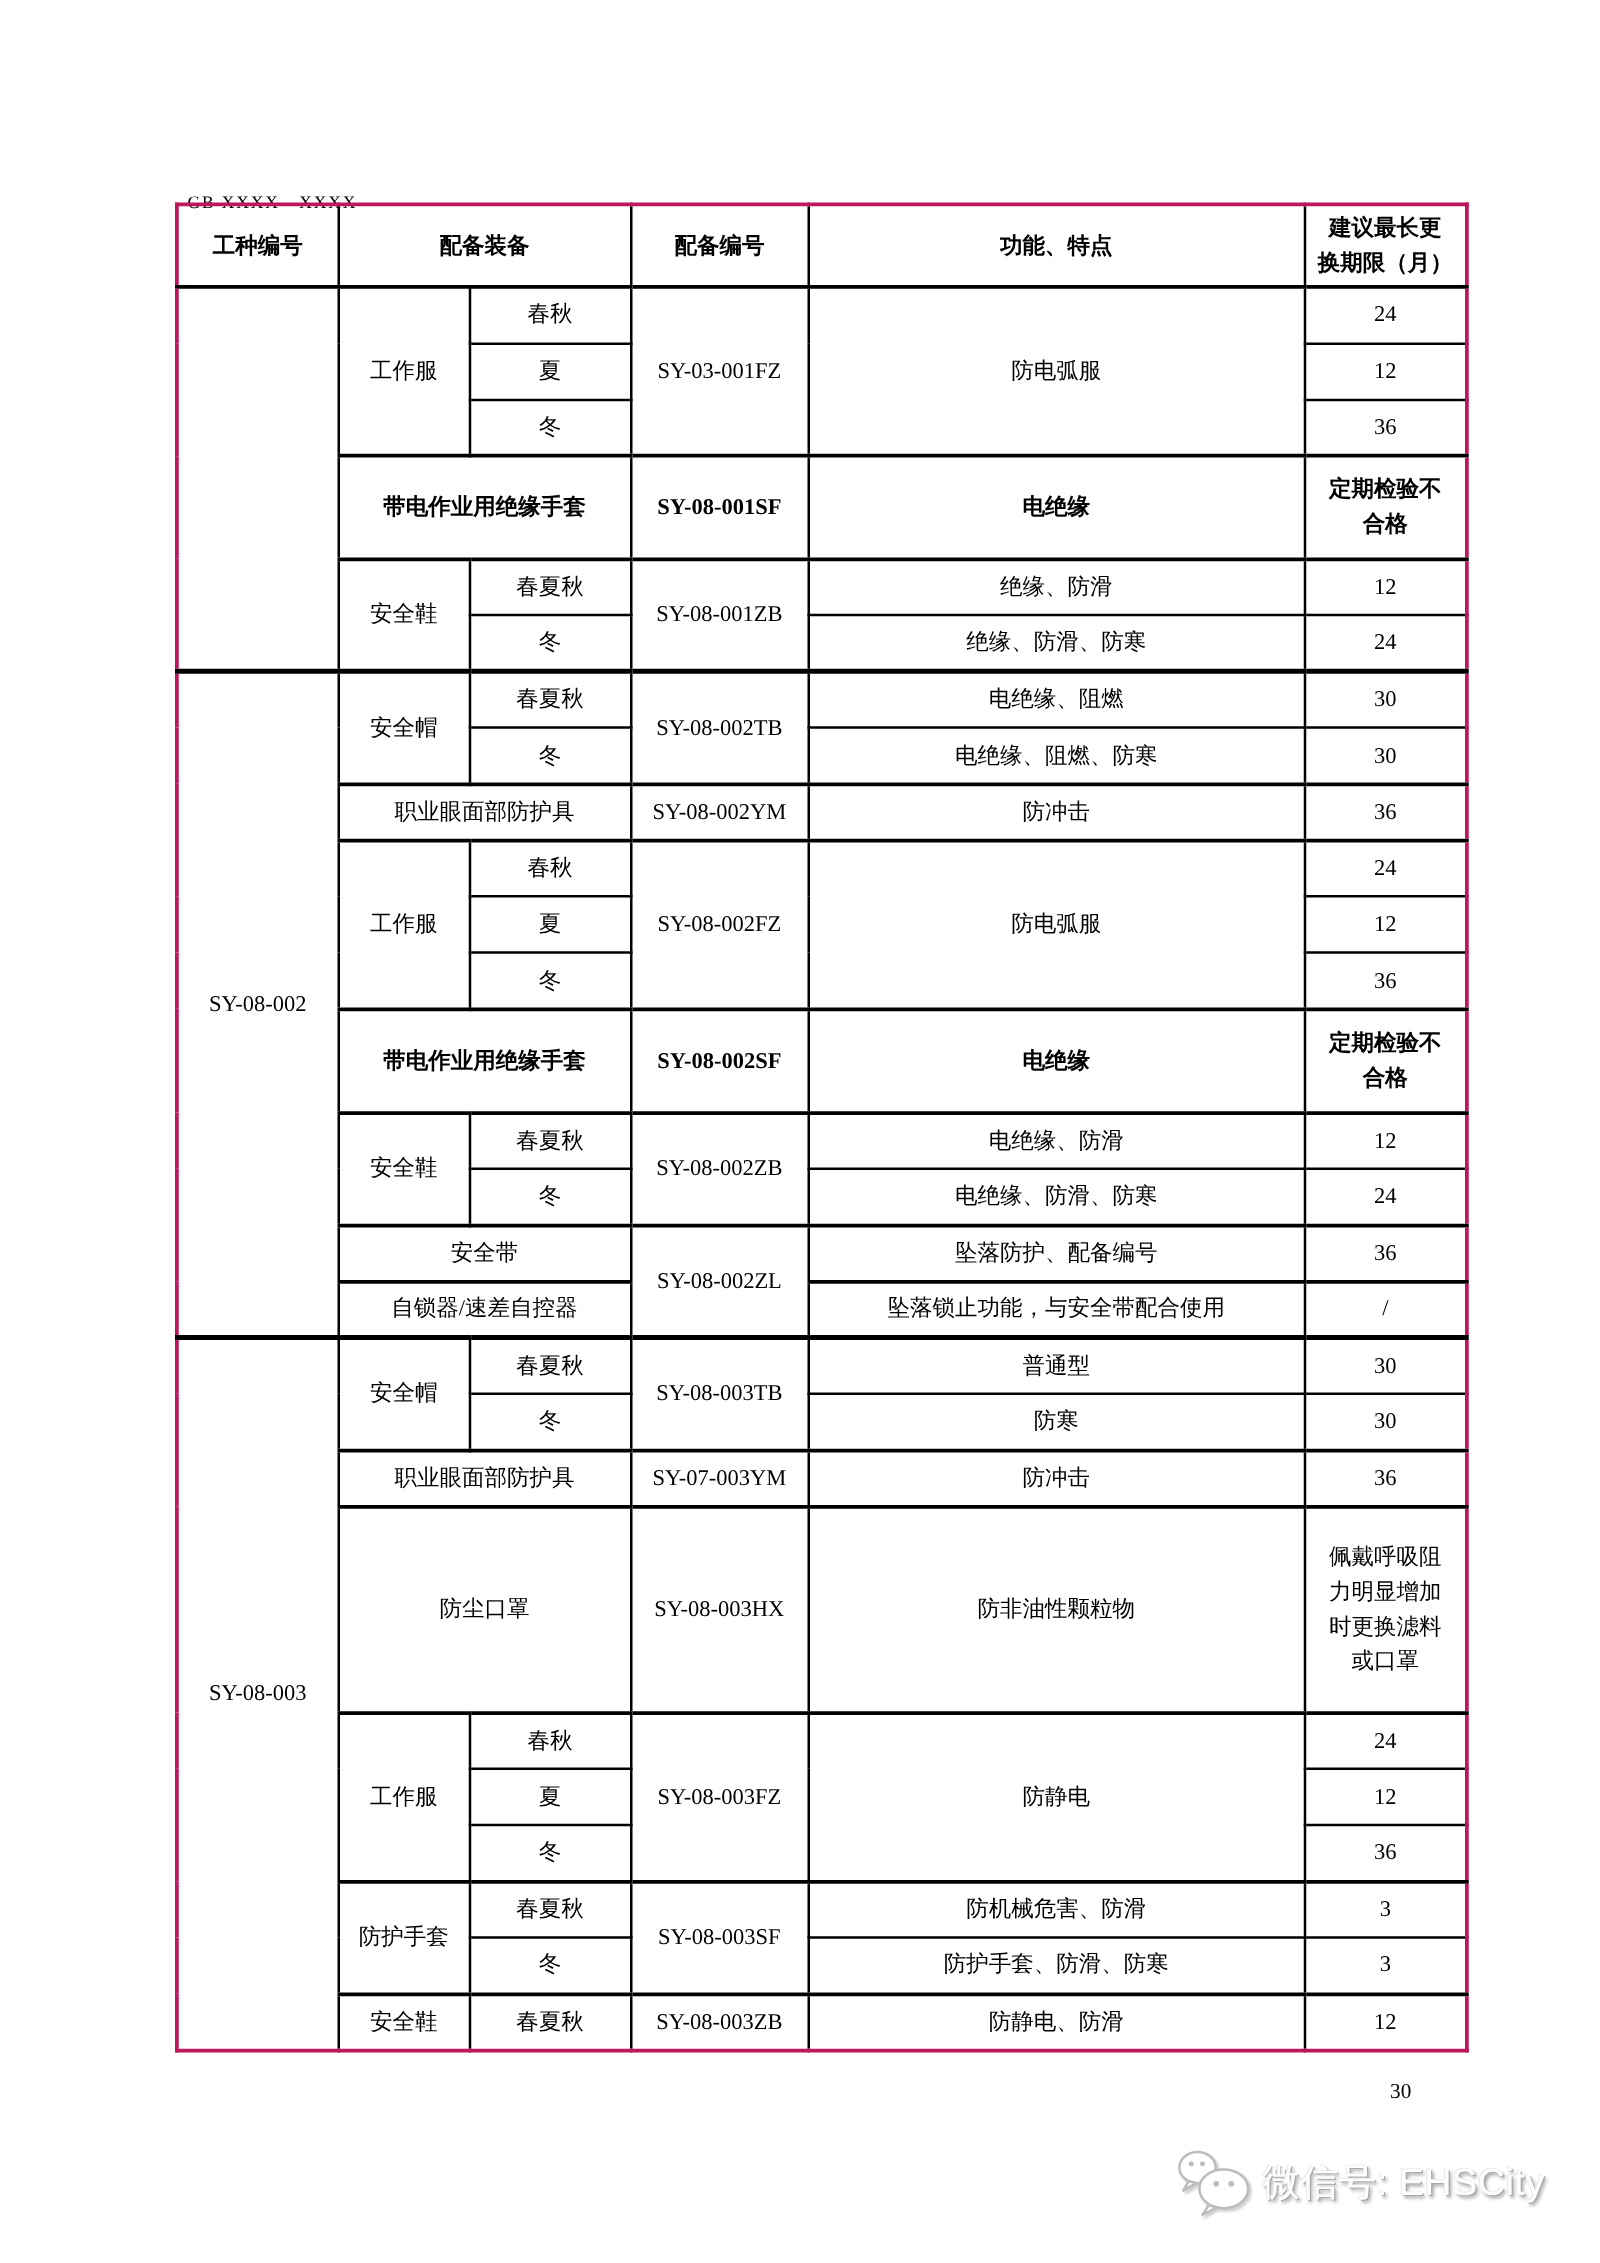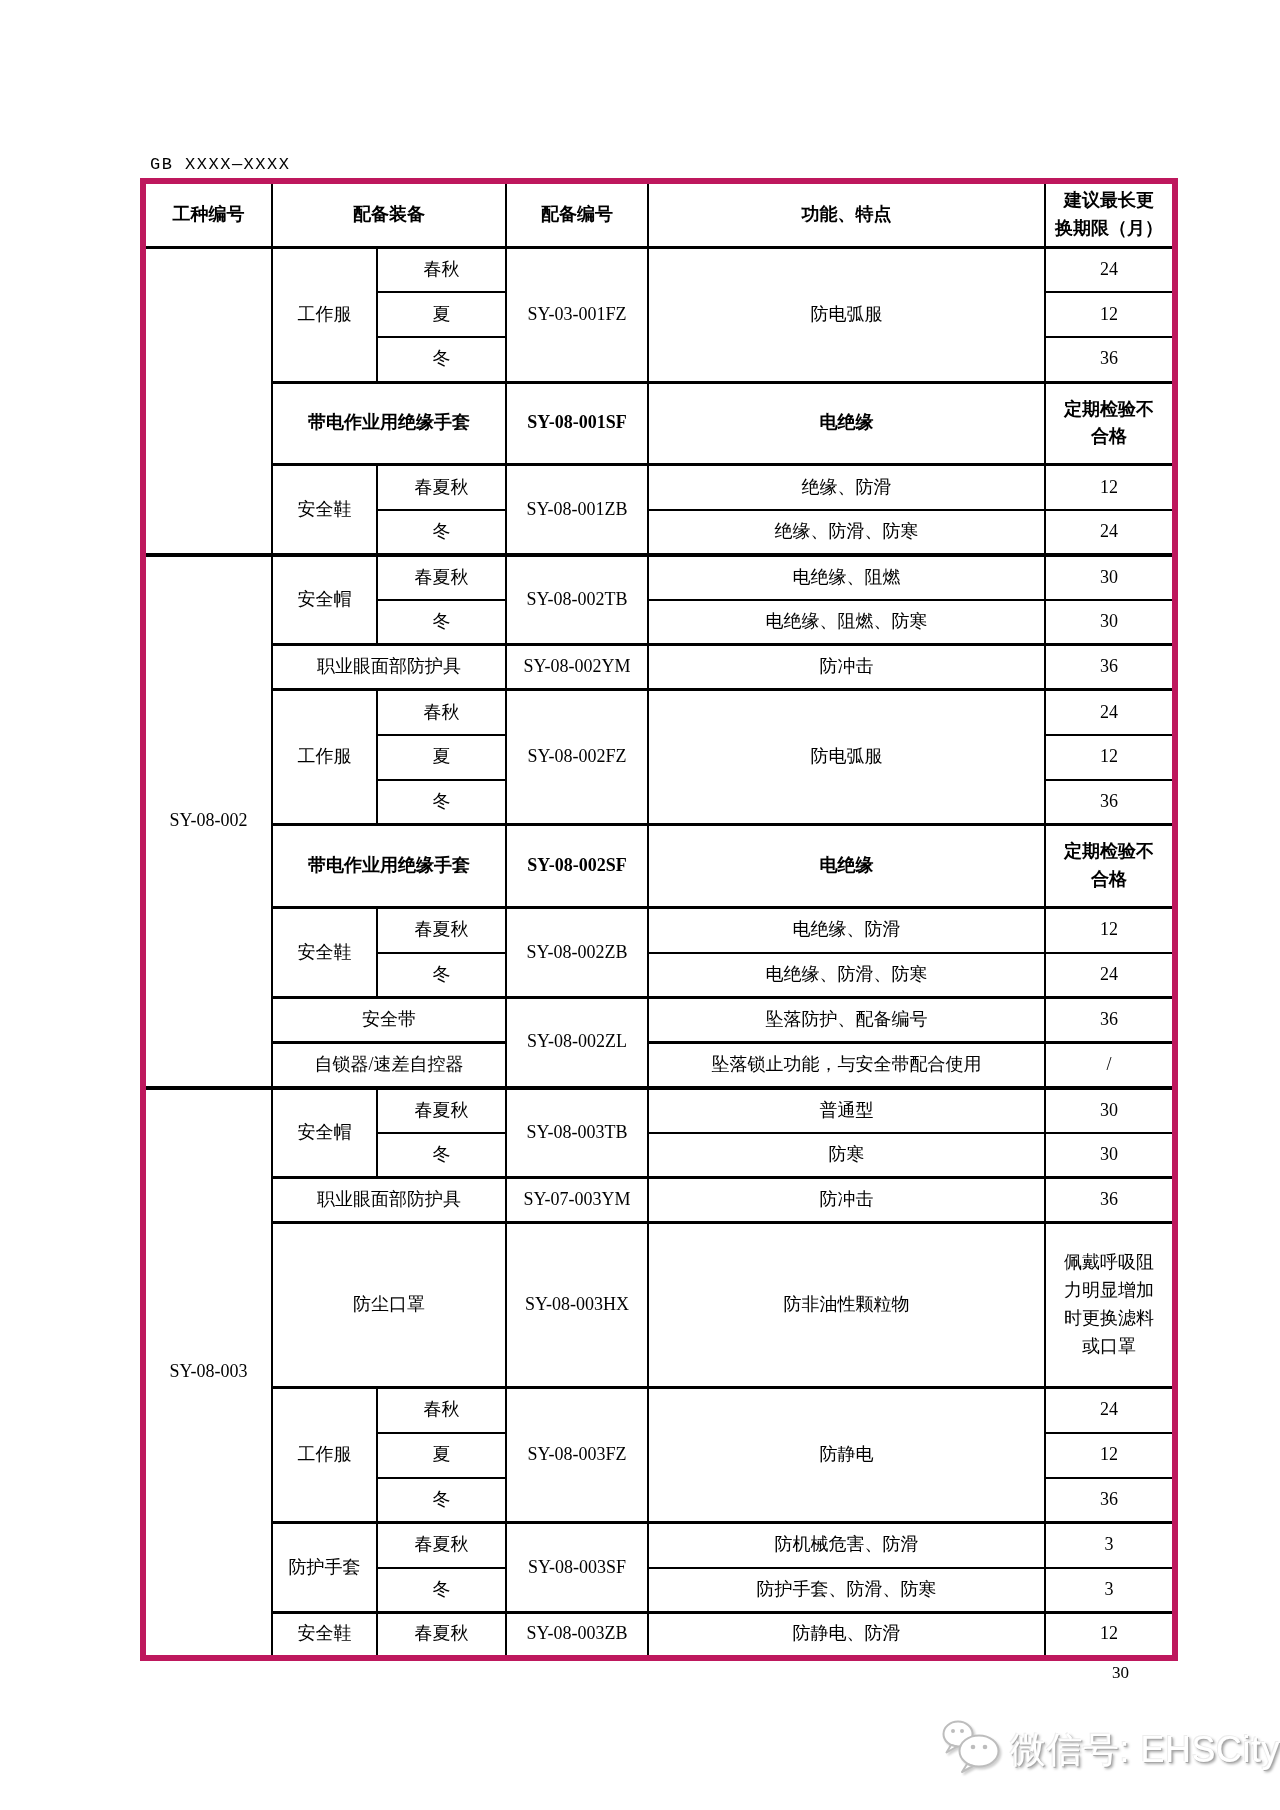--- a/index.html
+++ b/index.html
@@ -1,25 +1,25 @@
 <!DOCTYPE html>
 <html><head>
 <meta charset="utf-8">
 <style>
   html,body{margin:0;padding:0;background:#ffffff;}
   body{width:1280px;height:1810px;position:relative;overflow:hidden;
        font-family:"Liberation Serif","DejaVu Serif",serif;color:#000;}
 
   .doc-code{position:absolute;left:150px;top:155px;
-            font-family:Liberation Mono, monospace;
-            font-size:17px;letter-spacing:1.5px;}
-
-  table.ppe{position:absolute;left:140px;top:178px;width:1032px;
+            font-family:Liberation Serif, serif;
+            font-size:14px;letter-spacing:1.5px;}
+
+  table.ppe{position:absolute;left:140px;top:162px;width:1032px;
             border-collapse:collapse;table-layout:fixed;
-            border:6px solid #be185d;}
+            border:3px solid #be185d;}
   table.ppe th,table.ppe td{
     border:2px solid #000;
     font-size:18px;line-height:1.55;
     text-align:center;vertical-align:middle;
     padding:2px 4px;word-break:break-all;}
   table.ppe th{
     font-family:"Liberation Sans","DejaVu Sans",sans-serif;
     font-weight:bold;border-bottom:3px solid #000;}
   td.feat{text-align:left;padding-left:12px;}
   tr.et>td{border-top:3px solid #000;}   
@@ -27,21 +27,21 @@
   tr.h45{height:45px;} tr.h70{height:70px;font-weight:bold;} tr.h165{height:165px;}
   thead tr{height:66px;}
   .pw{width:92px;margin:10px auto;text-align:center;} 
 
   .page-number{position:absolute;left:1112px;top:1663px;font-size:17px;}
 
   .watermark{position:absolute;left:940px;top:1718px;display:flex;align-items:flex-start;}
   .wm-icon{filter:drop-shadow(2px 2px 1px #cfcfcf);}
   .wm-label{margin-left:6px;margin-top:8px;
     font-family:"Liberation Sans","DejaVu Sans",sans-serif;
-    font-size:36px;color:#ffffff;letter-spacing:0.5px;white-space:nowrap;
+    font-size:30px;color:#ffffff;letter-spacing:0.5px;white-space:nowrap;
     text-shadow:-1px -1px 0 #ececec,1px 1px 0 #a8a8a8,2px 2px 3px #9e9e9e;}
 </style>
 </head>
 <body>
 
 <div class="doc-code">GB XXXX—XXXX</div>
 
 <table class="ppe">
   <colgroup>
     <col style="width:129px">

